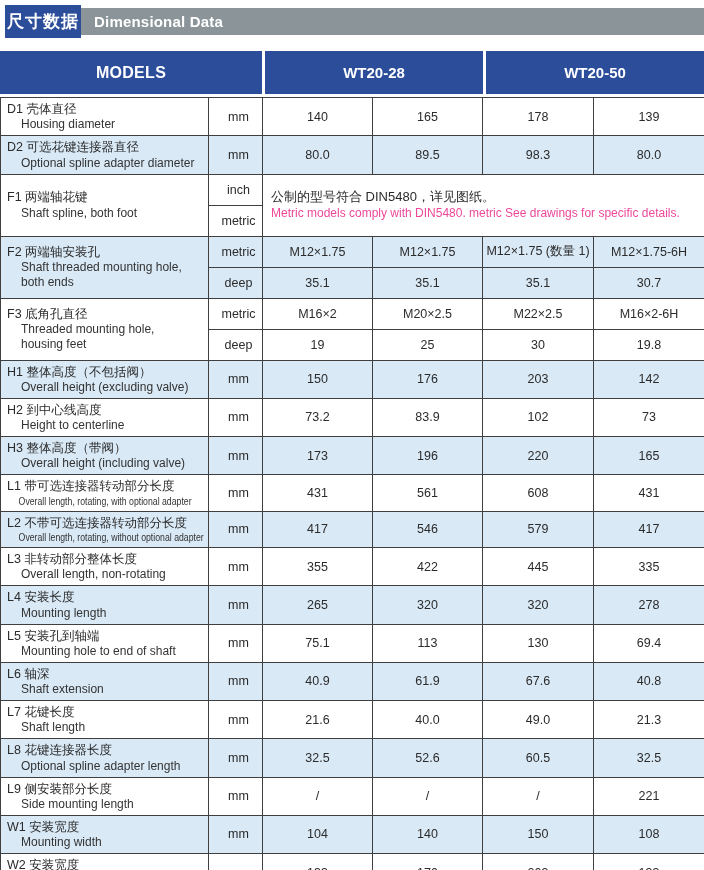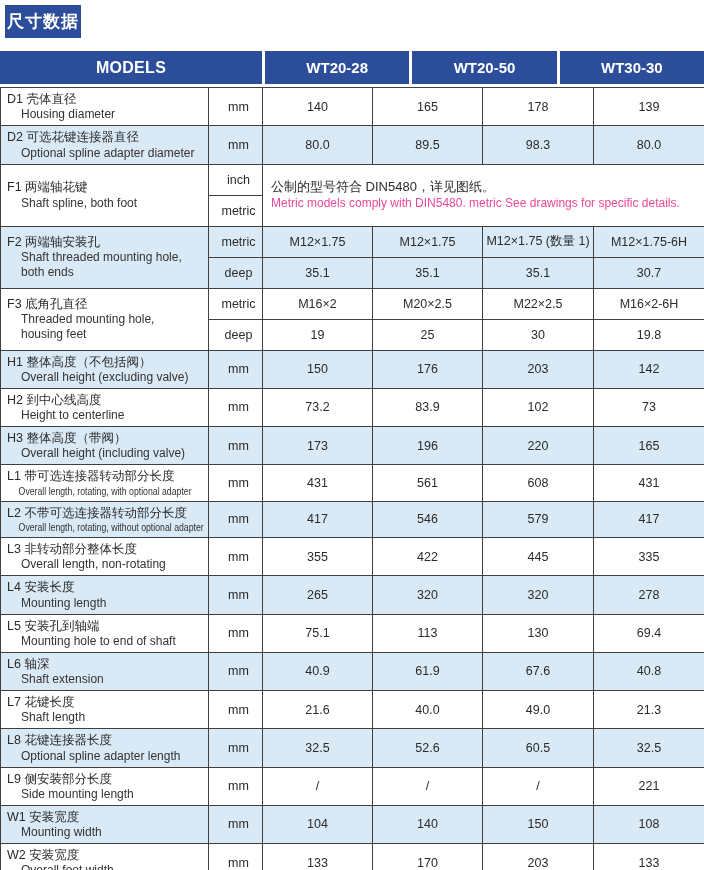--- a/index.html
+++ b/index.html
@@ -15,21 +15,21 @@
     background:#2b4d9a;color:#fff;font-weight:bold;font-size:17px;
     display:flex;align-items:center;justify-content:center;
     padding:0 2px;letter-spacing:1px;
   }
   .title-graybar{
     flex:1;background:#8b9599;color:#fff;font-weight:bold;font-size:15px;
     display:flex;align-items:center;padding-left:13px;margin:3px 0;
     letter-spacing:.2px;
   }
   
-  .thead{display:flex;width:704px;height:33px;margin-bottom:3px;}
+  .thead{display:flex;width:704px;height:43px;margin-bottom:3px;}
   .th{
     background:#2b4d9a;color:#fff;font-weight:bold;
     display:flex;align-items:center;justify-content:center;
   }
   .th.models{width:262px;font-size:16px;letter-spacing:.3px;}
   .th.model{flex:1;margin-left:3px;font-size:15px;}
   
   table.dim{
     width:704px;border-collapse:collapse;table-layout:fixed;
     border:1.5px solid #3f3f3f;border-bottom-width:2px;
@@ -50,27 +50,27 @@
   td.value-cell{text-align:center;height:31px;font-size:12px;}
   td.note-cell{text-align:left;padding:3px 6px 3px 8px;}
   .note-zh{font-size:13px;line-height:1.35;}
   .note-en{font-size:12px;line-height:1.3;color:#ec4899;}
 </style>
 </head>
 <body>
 
 <div class="titlebar">
   <div class="title-badge">尺寸数据</div>
+  <div class="title-graybar">Dimensional Data</div>
 </div>
 
 <div class="thead">
   <div class="th models">MODELS</div>
   <div class="th model">WT20-28</div>
   <div class="th model">WT20-50</div>
-  <div class="th model">WT30-30</div>
 </div>
 
 <table class="dim">
   <colgroup>
     <col style="width:208px">
       <col style="width:54px">
     <col style="width:110px">
       <col style="width:110px">
     <col style="width:111px">
       <col style="width:111px">

